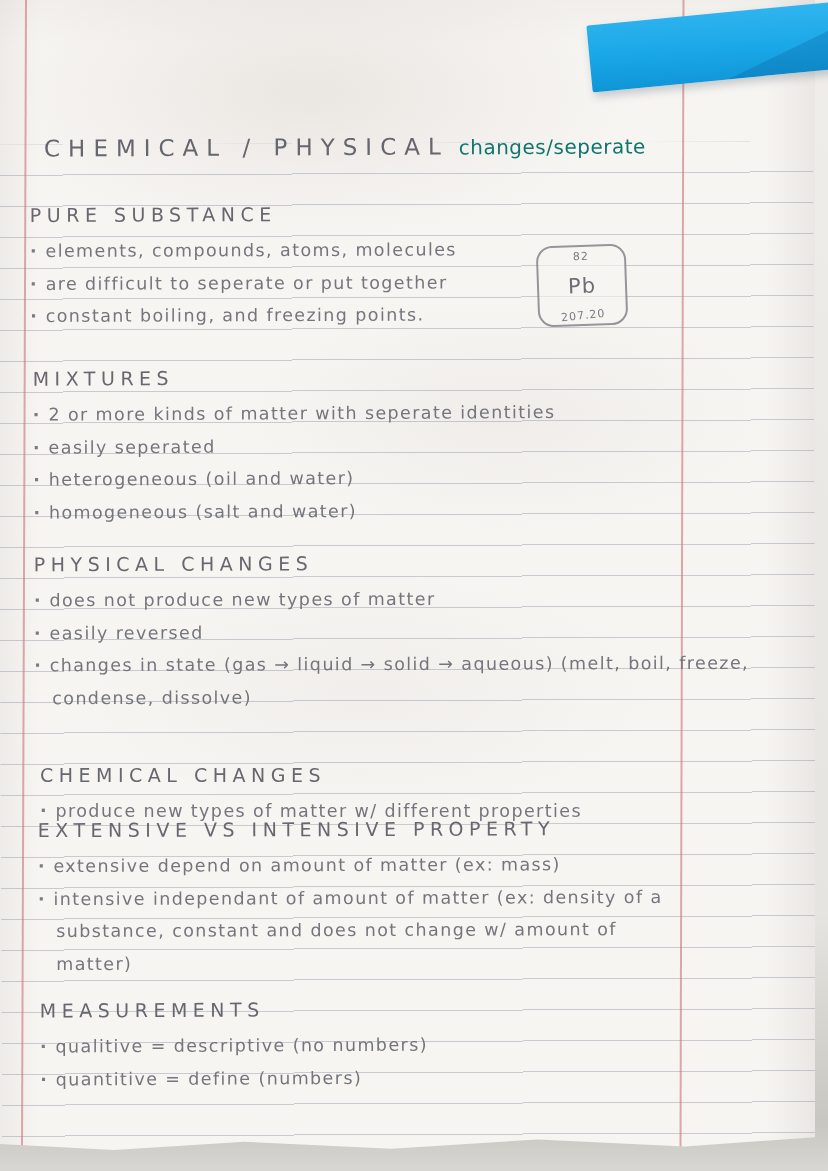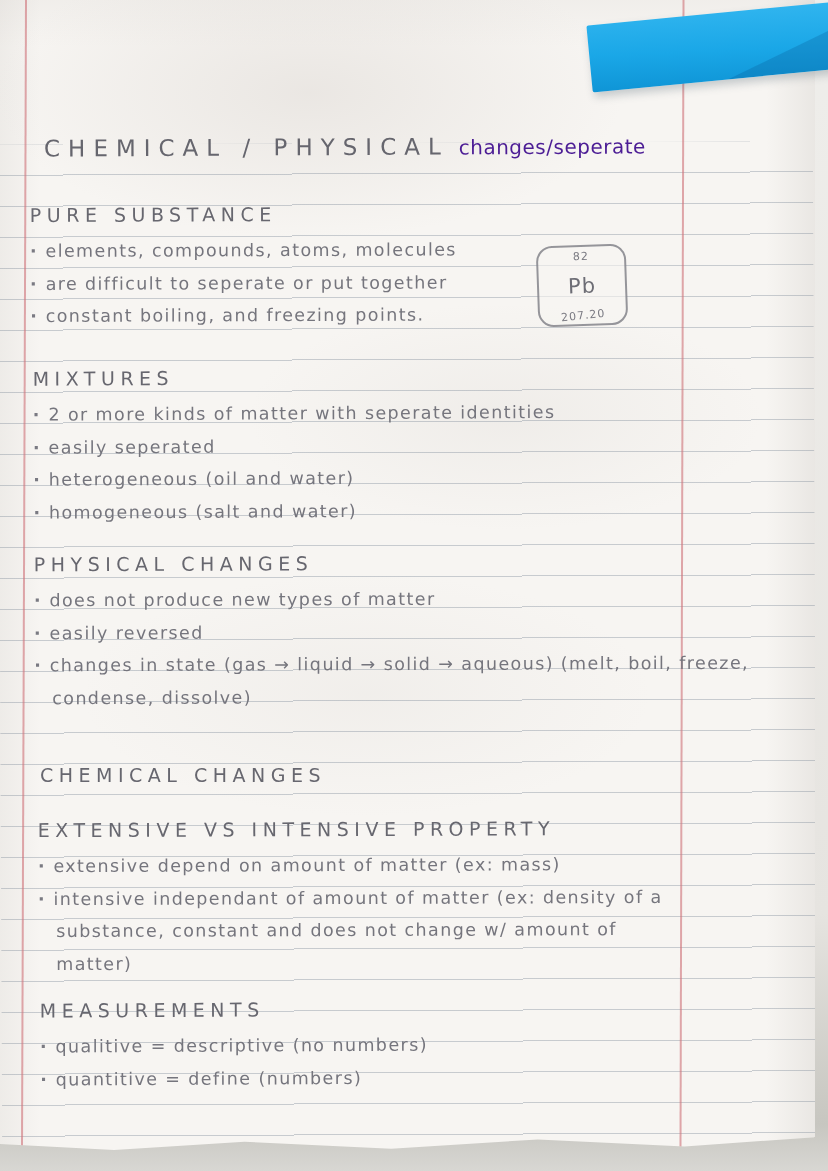--- a/index.html
+++ b/index.html
@@ -53,21 +53,21 @@
     content:""; position:absolute; inset:0;
     background:rgba(8,90,150,.28);
     clip-path:polygon(52% 100%, 100% 30%, 100% 100%);
     border-radius:2px;
   }
 
   
   .hand { color:#73737b; }
   .title { position:absolute; left:44px; top:134px; white-space:nowrap; z-index:3; transform:rotate(-.3deg); }
   .title-main   { font-size:23px; letter-spacing:8px; color:#66666e; }
-  .title-suffix { font-size:20px; letter-spacing:.5px; color:#4c1d95; margin-left:10px; }
+  .title-suffix { font-size:20px; letter-spacing:.5px; color:#0f766e; margin-left:10px; }
 
   .section { position:absolute; left:30px; z-index:3; }
   .heading {
     font-size:19px; letter-spacing:5.5px; color:#67676f;
     line-height:30px; white-space:nowrap;
   }
   .bullets { margin-top:5px; }
   .bullet {
     font-size:17.5px; letter-spacing:1.4px; color:#75757d;
     line-height:32.5px; padding-left:18px; text-indent:-18px;
@@ -136,20 +136,23 @@
       <div class="heading">PHYSICAL CHANGES</div>
       <div class="bullets">
         <div class="bullet">does not produce new types of matter</div>
         <div class="bullet">easily reversed</div>
         <div class="bullet">changes in state (gas → liquid → solid → aqueous) (melt, boil, freeze, condense, dissolve)</div>
       </div>
     </div>
 
     <div class="section s3 hand">
       <div class="heading">CHEMICAL CHANGES</div>
+      <div class="bullets">
+        <div class="bullet">produce new types of matter w/ different properties</div>
+      </div>
     </div>
 
     <div class="section s4 hand">
       <div class="heading">EXTENSIVE VS INTENSIVE PROPERTY</div>
       <div class="bullets">
         <div class="bullet">extensive depend on amount of matter (ex: mass)</div>
         <div class="bullet">intensive independant of amount of matter (ex: density of a substance, constant and does not change w/ amount of matter)</div>
       </div>
     </div>
 

